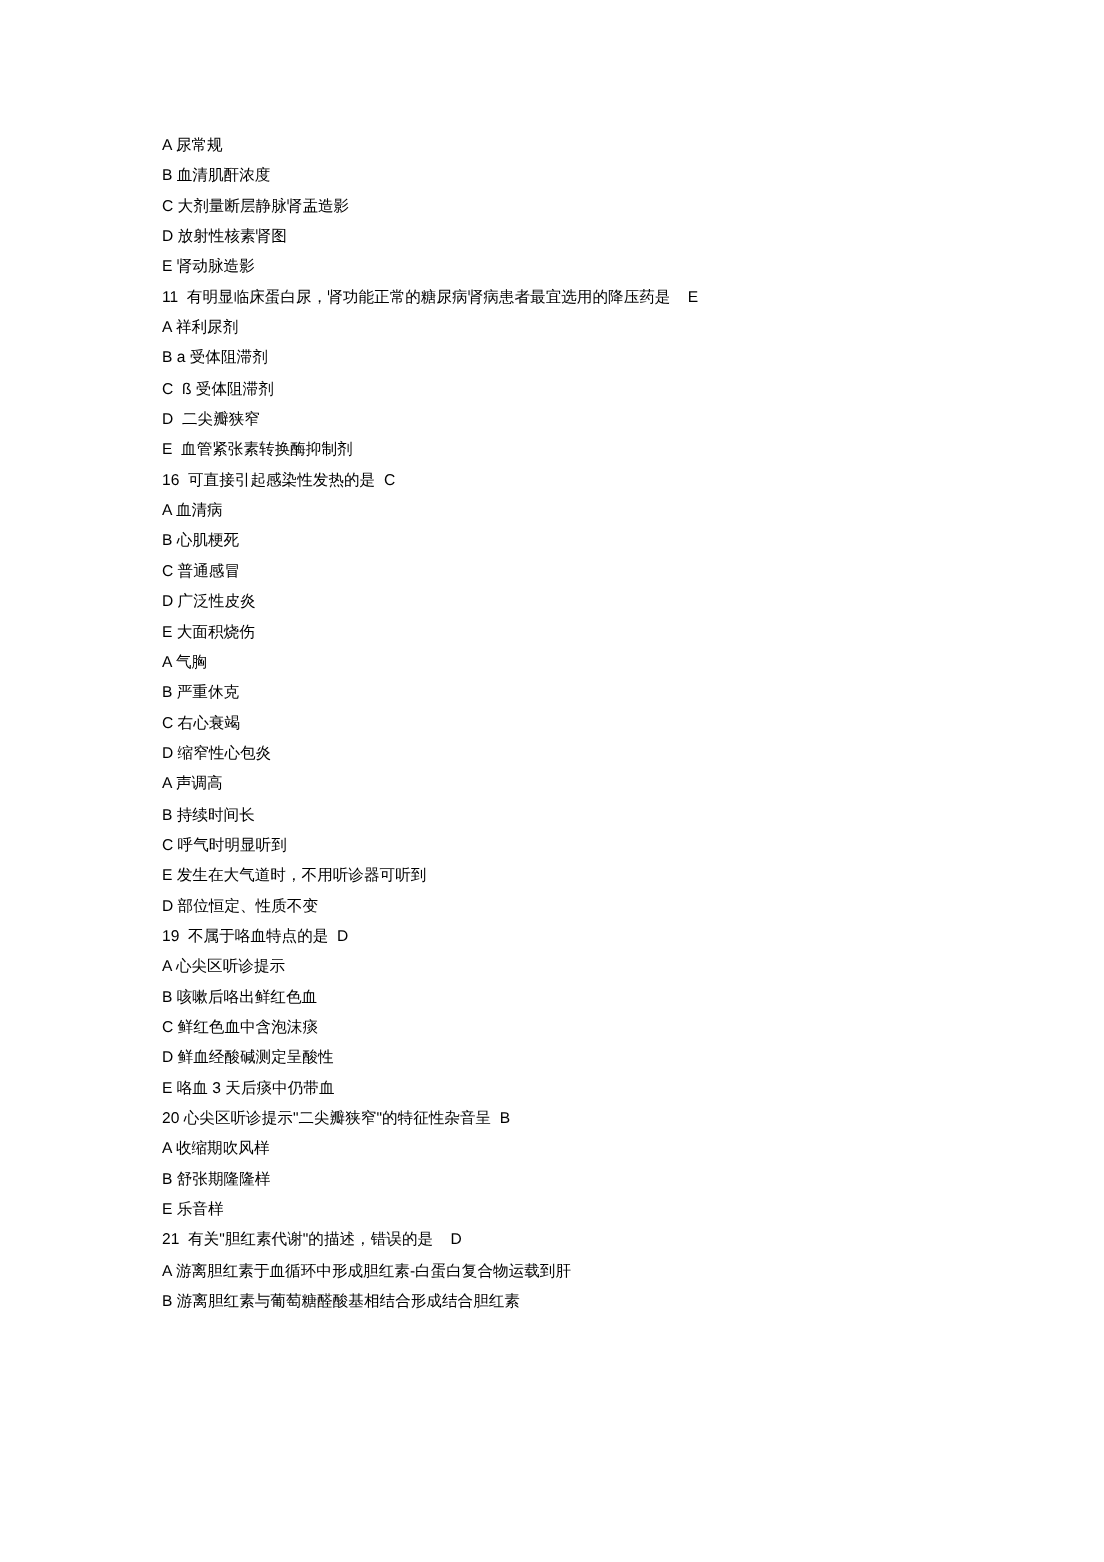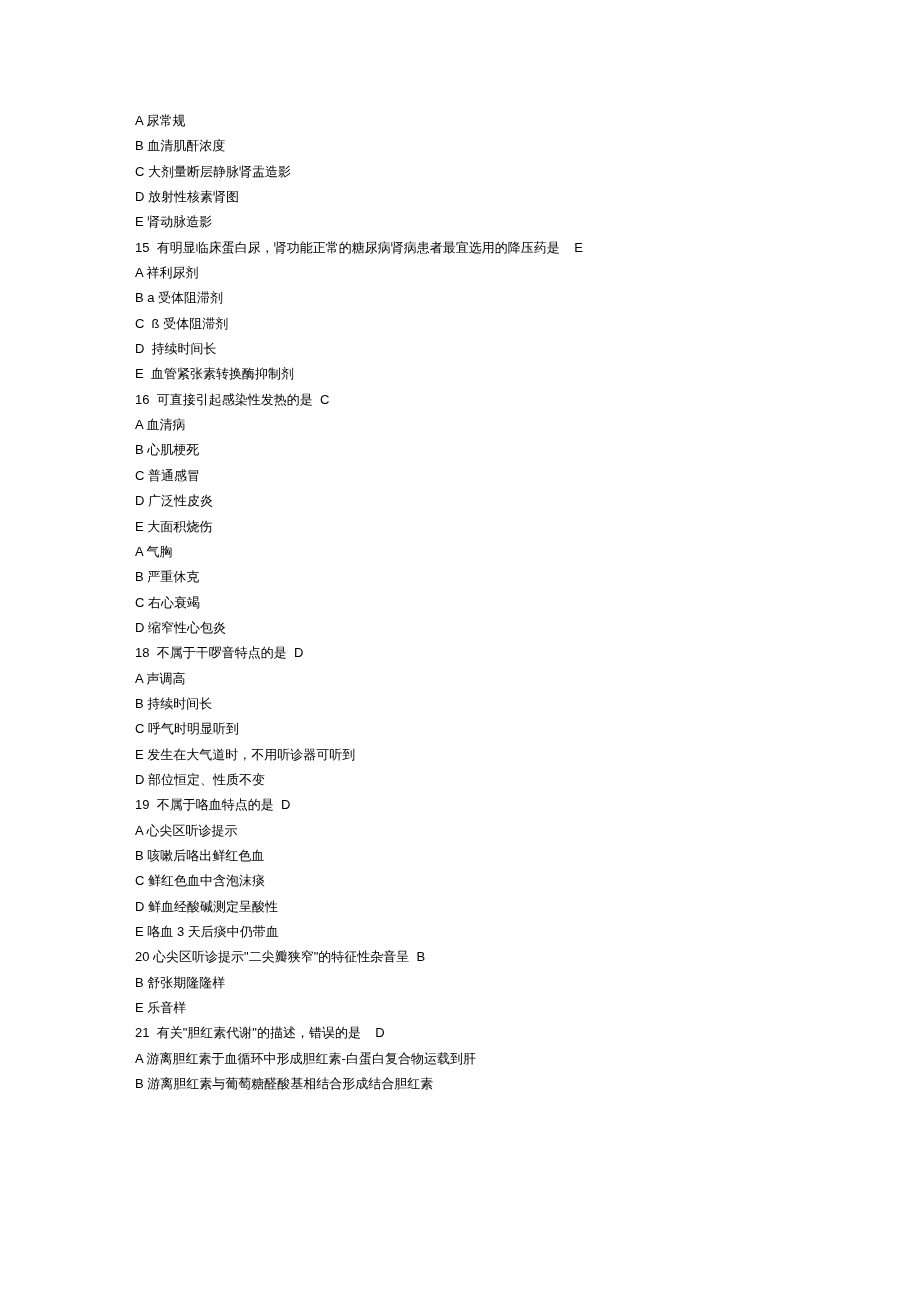--- a/index.html
+++ b/index.html
@@ -24,48 +24,48 @@
 </head>
 <body>
 
 <div class="page">
   <div class="content">
     <div class="line">A 尿常规</div>
     <div class="line">B 血清肌酐浓度</div>
     <div class="line">C 大剂量断层静脉肾盂造影</div>
     <div class="line">D 放射性核素肾图</div>
     <div class="line">E 肾动脉造影</div>
-    <div class="line">15  有明显临床蛋白尿，肾功能正常的糖尿病肾病患者最宜选用的降压药是    E</div>
+    <div class="line">11  有明显临床蛋白尿，肾功能正常的糖尿病肾病患者最宜选用的降压药是    E</div>
     <div class="line">A 祥利尿剂</div>
     <div class="line">B a 受体阻滞剂</div>
     <div class="line">C  ß 受体阻滞剂</div>
-    <div class="line">D  持续时间长</div>
+    <div class="line">D  二尖瓣狭窄</div>
     <div class="line">E  血管紧张素转换酶抑制剂</div>
     <div class="line">16  可直接引起感染性发热的是  C</div>
     <div class="line">A 血清病</div>
     <div class="line">B 心肌梗死</div>
     <div class="line">C 普通感冒</div>
     <div class="line">D 广泛性皮炎</div>
     <div class="line">E 大面积烧伤</div>
     <div class="line">A 气胸</div>
     <div class="line">B 严重休克</div>
     <div class="line">C 右心衰竭</div>
     <div class="line">D 缩窄性心包炎</div>
-    <div class="line">18  不属于干啰音特点的是  D</div>
     <div class="line">A 声调高</div>
     <div class="line">B 持续时间长</div>
     <div class="line">C 呼气时明显听到</div>
     <div class="line">E 发生在大气道时，不用听诊器可听到</div>
     <div class="line">D 部位恒定、性质不变</div>
     <div class="line">19  不属于咯血特点的是  D</div>
     <div class="line">A 心尖区听诊提示</div>
     <div class="line">B 咳嗽后咯出鲜红色血</div>
     <div class="line">C 鲜红色血中含泡沫痰</div>
     <div class="line">D 鲜血经酸碱测定呈酸性</div>
     <div class="line">E 咯血 3 天后痰中仍带血</div>
     <div class="line">20 心尖区听诊提示"二尖瓣狭窄"的特征性杂音呈  B</div>
+    <div class="line">A 收缩期吹风样</div>
     <div class="line">B 舒张期隆隆样</div>
     <div class="line">E 乐音样</div>
     <div class="line">21  有关"胆红素代谢"的描述，错误的是    D</div>
     <div class="line">A 游离胆红素于血循环中形成胆红素-白蛋白复合物运载到肝</div>
     <div class="line">B 游离胆红素与葡萄糖醛酸基相结合形成结合胆红素</div>
   </div>
 </div>
 
 </body></html>

